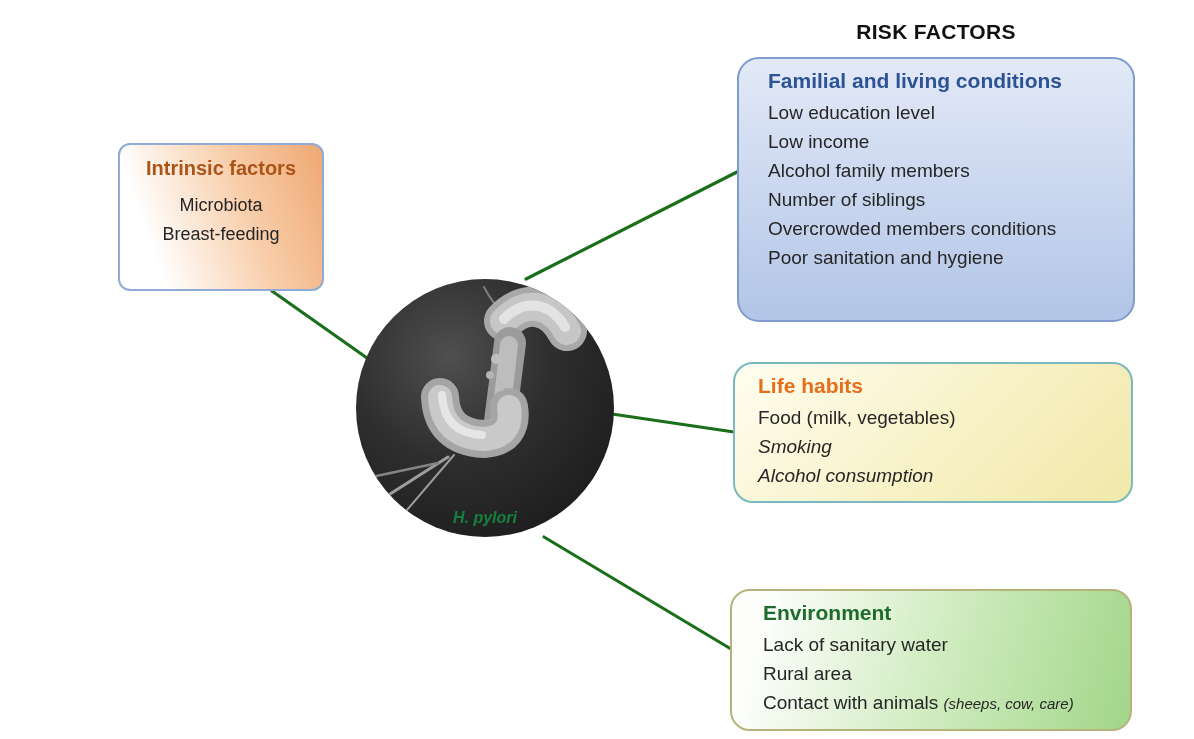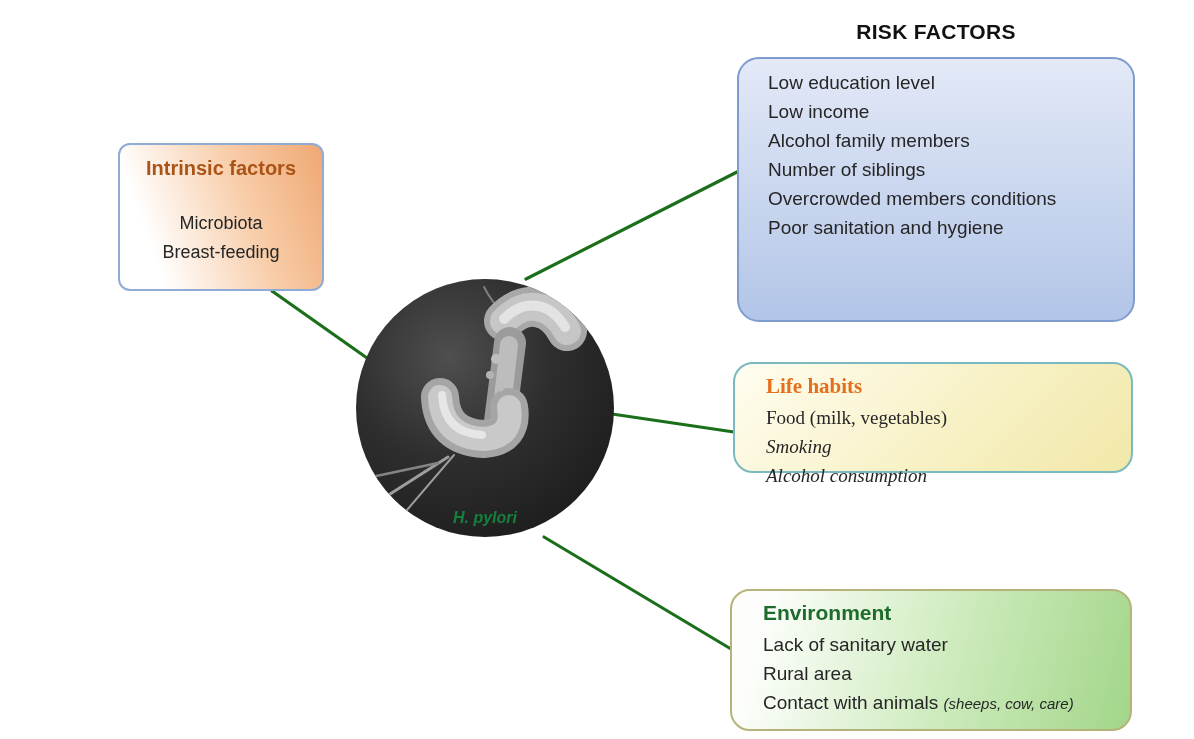--- a/index.html
+++ b/index.html
@@ -19,36 +19,35 @@
   .box h2{margin:0 0 4px 0;font-size:21px;font-weight:bold;line-height:26px;}
   .box ul{margin:0;padding:0;list-style:none;font-size:19px;line-height:29px;}
 
   .intrinsic-box{
     left:118px;top:143px;width:206px;height:148px;border-radius:12px;
     border:2px solid #8fabd6;
     background:linear-gradient(70deg,#ffffff 18%,#f8cda9 62%,#efa873 100%);
     text-align:center;padding-top:10px;
   }
   .intrinsic-box h2{color:#aa5418;font-size:20px;}
-  .intrinsic-box ul{margin-top:28px;font-size:18px;}
+  .intrinsic-box ul{margin-top:10px;font-size:18px;}
 
   .familial-box{
     left:737px;top:57px;width:398px;height:265px;border-radius:22px;
     border:2px solid #7e9ccd;
     background:linear-gradient(#e3e9f7,#b2c5e7);
     padding:9px 10px 0 29px;
   }
   .familial-box h2{color:#2c5394;}
 
   .life-box{
-    left:733px;top:362px;width:400px;height:111px;border-radius:20px;
+    left:733px;top:362px;width:400px;height:141px;border-radius:20px;
     border:2px solid #79b9bf;
     background:linear-gradient(135deg,#fffdf0 0%,#f7f0c2 60%,#f1e8a9 100%);
-    padding:9px 10px 0 31px;
-    font-family:Liberation Serif, serif;
+    padding:9px 10px 0 23px;
   }
   .life-box h2{color:#e4701e;}
 
   .environment-box{
     left:730px;top:575px;width:402px;height:142px;border-radius:20px;
     border:2px solid #b5b37a;
     background:linear-gradient(105deg,#fdfefc 8%,#d0ecc0 52%,#a2d689 100%);
     padding:9px 10px 0 31px;
     margin-top:14px;
   }
@@ -81,20 +80,21 @@
 
 <div class="box intrinsic-box">
   <h2>Intrinsic factors</h2>
   <ul>
     <li>Microbiota</li>
     <li>Breast-feeding</li>
   </ul>
 </div>
 
 <div class="box familial-box">
+  <h2>Familial and living conditions</h2>
   <ul>
     <li>Low education level</li>
     <li>Low income</li>
     <li>Alcohol family members</li>
     <li>Number of siblings</li>
     <li>Overcrowded members conditions</li>
     <li>Poor sanitation and hygiene</li>
   </ul>
 </div>
 

